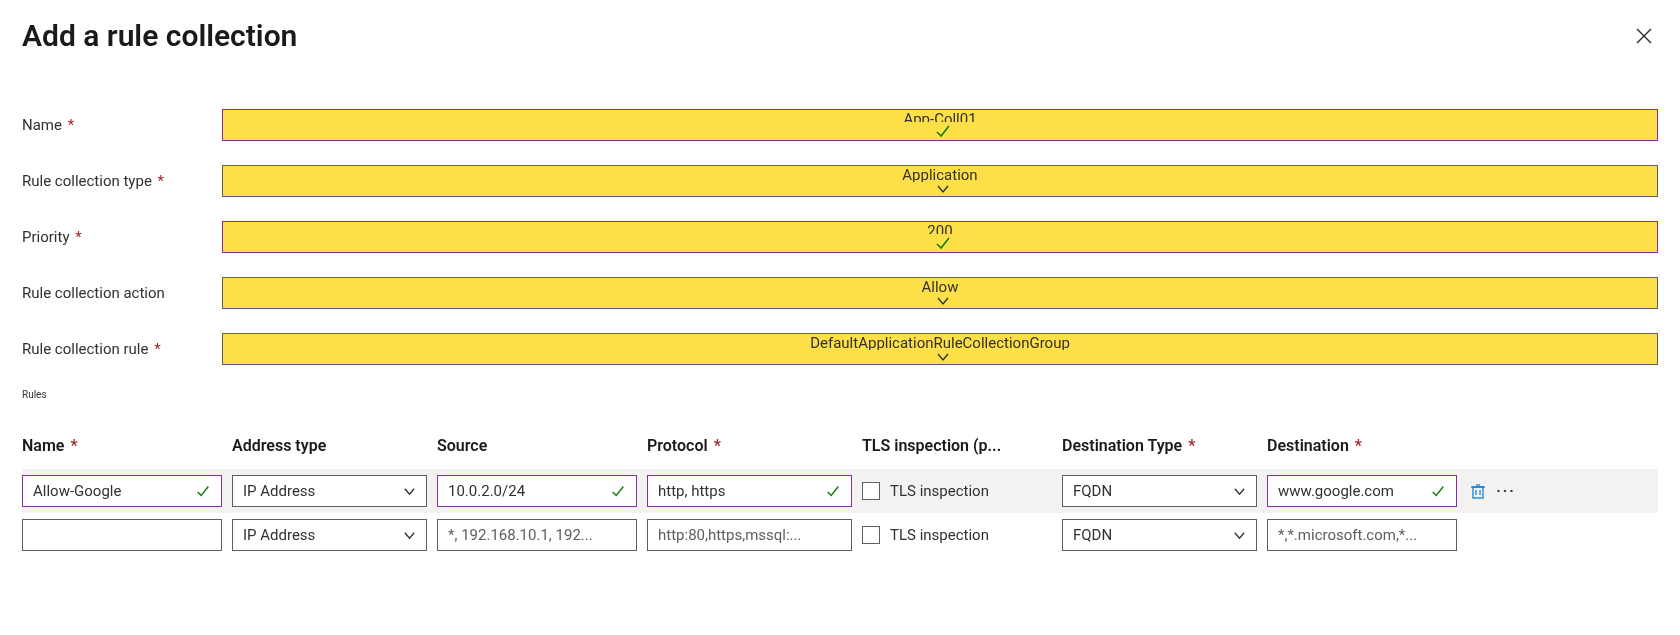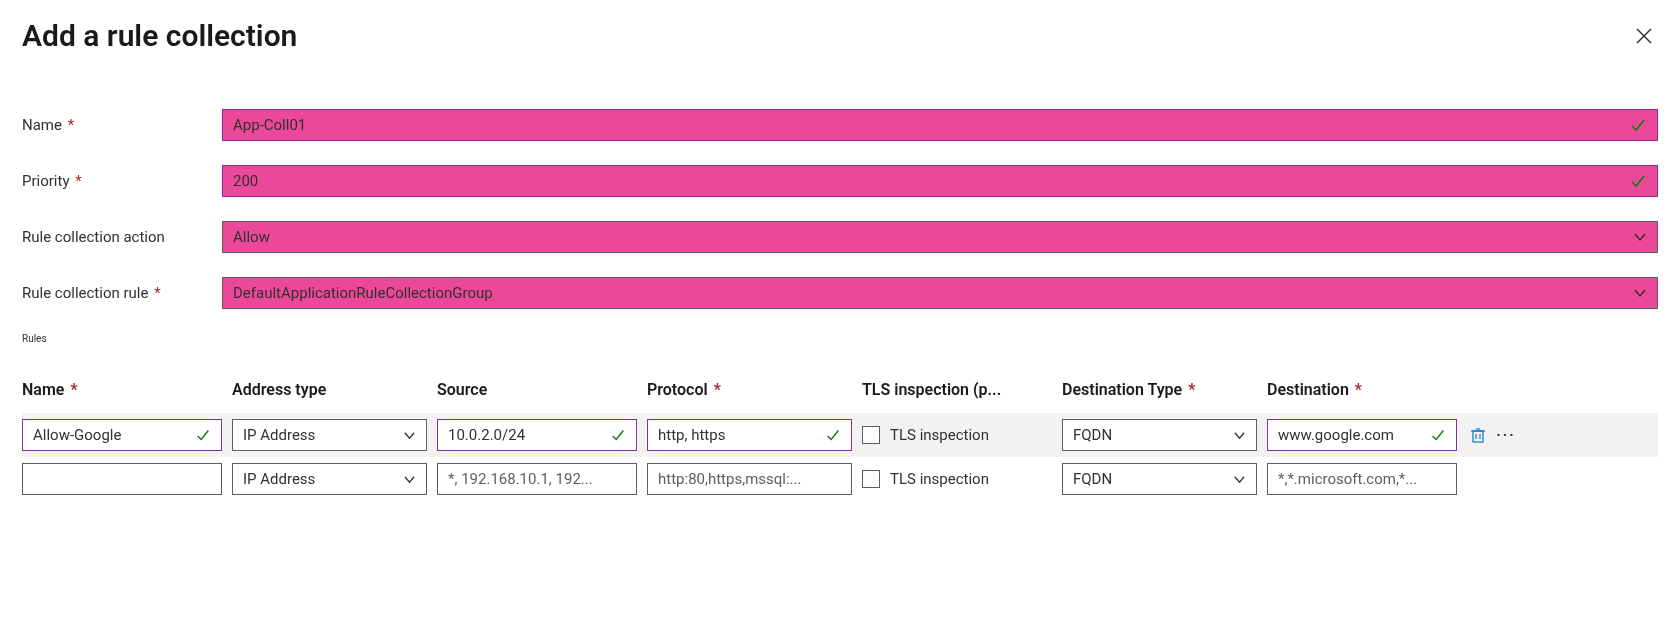--- a/index.html
+++ b/index.html
@@ -50,27 +50,28 @@
   }
   .req { color:#a4262c; margin-left:2px; }
   .form-control {
     flex: 1 1 auto;
     min-width: 0;
   }
   .tb {
     width: 100%;
     height: 32px;
     border: 1px solid #605e5c;
-    background: #ec4899;
+    background: #fde047;
     display: flex;
     align-items: center;
     padding: 0 10px;
     font-size: 15px;
     color: #323130;
     position: relative;
+    flex-direction: column;
   }
   .tb.valid { border: 1px solid #8a2da5; }
   .tb .tb-text {
     flex: 1 1 auto;
     white-space: nowrap;
     overflow: hidden;
     text-overflow: ellipsis;
   }
   .tb .valid-icon {
     color: #107c10;
@@ -188,20 +189,36 @@
           <span class="tb-text">App-Coll01</span>
           <span class="valid-icon">
             <svg width="18" height="18" viewBox="0 0 18 18">
                 <polyline points="3,10 7,14 15,4" fill="none" stroke="currentColor" stroke-width="1.6"></polyline>
               </svg>
           </span>
         </div>
       </div>
     </div>
 
+    <div class="form-row">
+      <div class="form-label">
+        <span>Rule collection type</span>
+        <span class="req">*</span>
+      </div>
+      <div class="form-control">
+        <div class="tb">
+          <span class="tb-text">Application</span>
+          <span class="chev">
+            <svg width="14" height="14" viewBox="0 0 14 14">
+                <polyline points="2,4 7,10 12,4" fill="none" stroke="currentColor" stroke-width="1.4"></polyline>
+              </svg>
+          </span>
+        </div>
+      </div>
+    </div>
 
     <div class="form-row">
       <div class="form-label">
         <span>Priority</span>
         <span class="req">*</span>
       </div>
       <div class="form-control">
         <div class="tb valid">
           <span class="tb-text">200</span>
           <span class="valid-icon">

